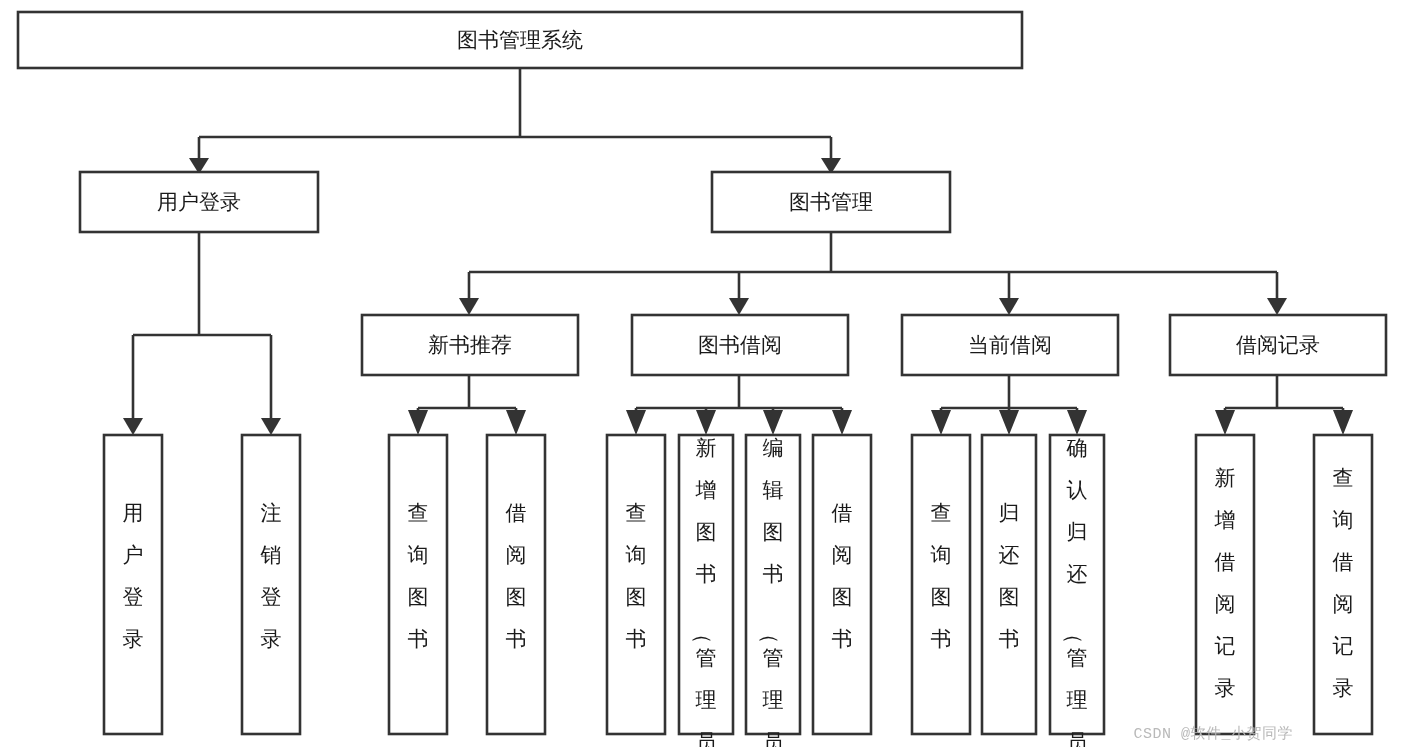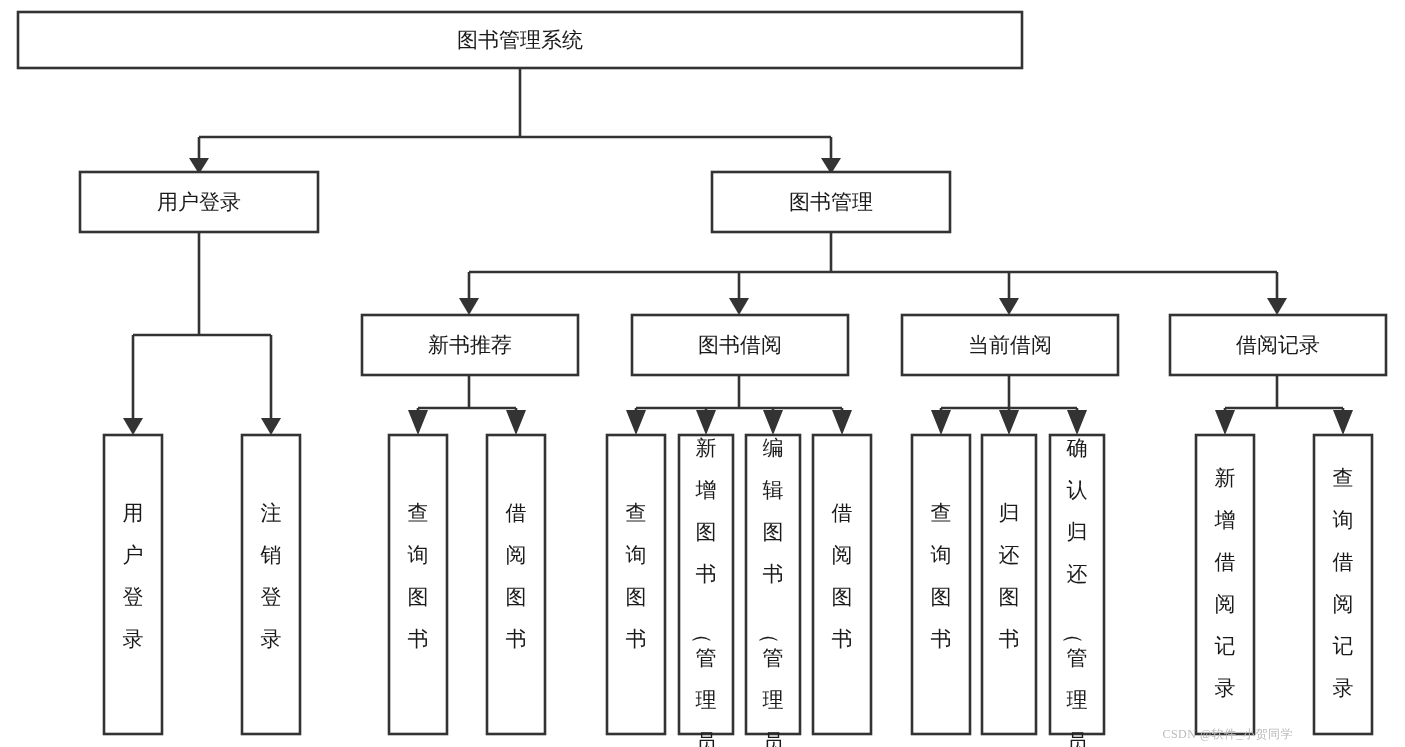--- a/index.html
+++ b/index.html
@@ -54,22 +54,22 @@
   .node-label-v {
     font-family: "DejaVu Sans", "Liberation Sans", sans-serif;
     font-size: 21px;
     fill: #1a1a1a;
     white-space: pre;
   }
   .watermark-text {
     position: absolute;
     right: 10px;
     bottom: 4px;
-    font-family: Liberation Serif, serif;
-    font-size: 12px;
+    font-family: Liberation Mono, monospace;
+    font-size: 15px;
     color: #b9b9b9;
     letter-spacing: 0.5px;
     user-select: none;
     white-space: nowrap;
   }
 </style>
 </head>
 <body>
 
 <div id="diagram-root">

